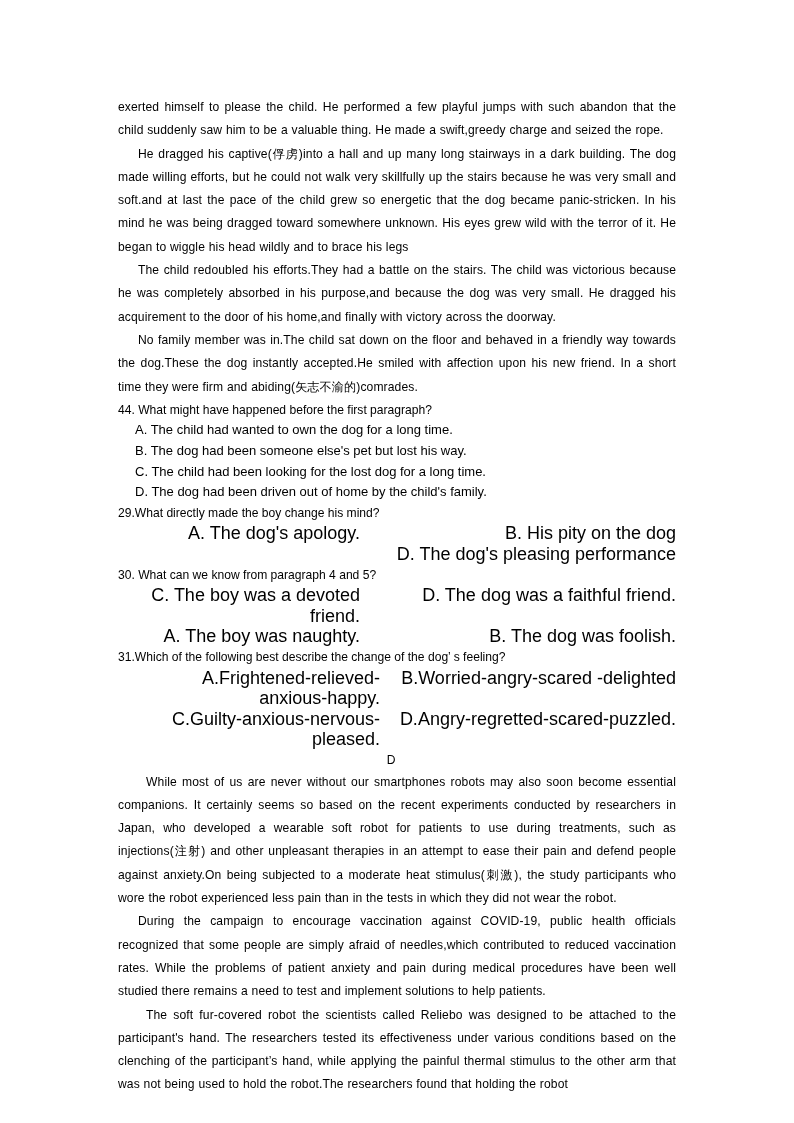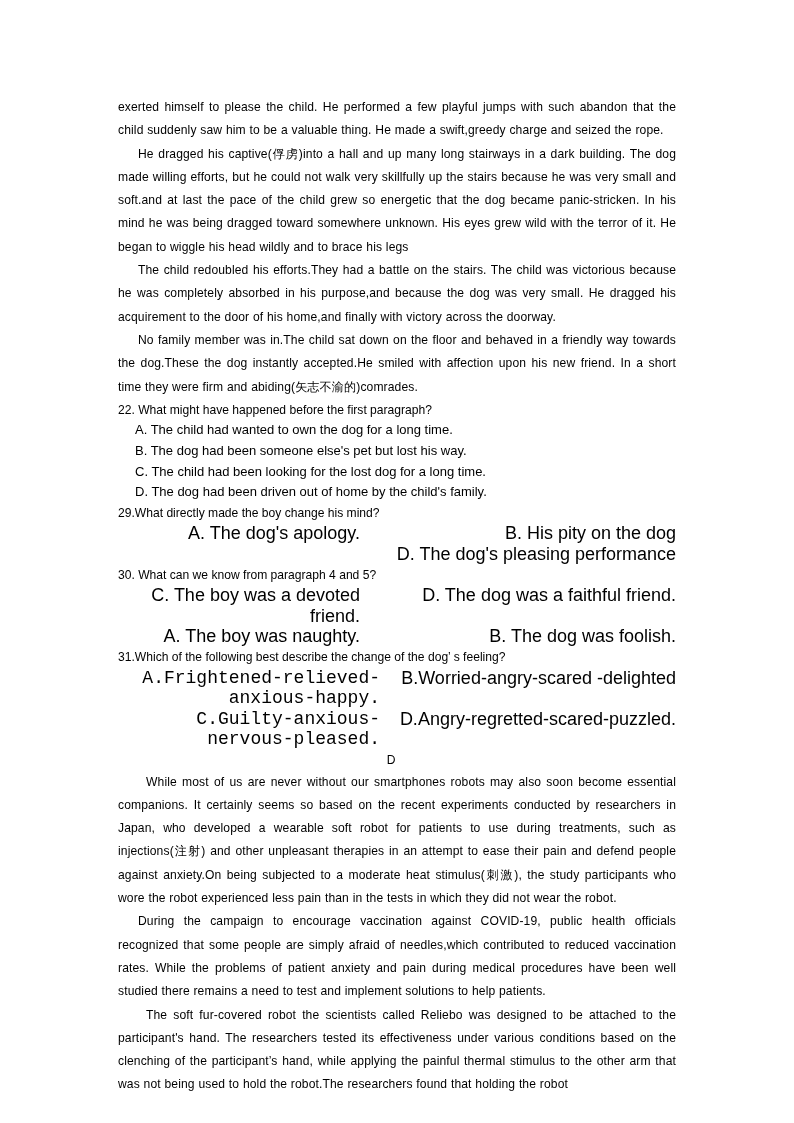--- a/index.html
+++ b/index.html
@@ -73,21 +73,20 @@
   .opt-row .col-a {
     width: 222px;
     flex: 0 0 222px;
   }
   .opt-row .col-b {
     flex: 1 1 auto;
   }
   .opt-row.wide .col-a {
     width: 242px;
     flex: 0 0 242px;
-    font-family: Liberation Mono, monospace;
   }
 
   .section-letter {
     font-size: 12.1px;
     line-height: 20.6px;
     margin: 0;
     text-align: center;
     padding-right: 12px;
   }
   .gap-xs { height: 1px; }
@@ -101,21 +100,21 @@
     <div>
       <p class="para nojustify-last">exerted himself to please the child. He performed a few playful jumps with such abandon that the child suddenly saw him to be a valuable thing. He made a swift,greedy charge and seized the rope.</p>
       <p class="para indent nojustify-last">He dragged his captive(俘虏)into a hall and up many long stairways in a dark building. The dog made willing efforts, but he could not walk very skillfully up the stairs because he was very small and soft.and at last the pace of the child grew so energetic that the dog became panic-stricken. In his mind he was being dragged toward somewhere unknown. His eyes grew wild with the terror of it. He began to wiggle his head wildly and to brace his legs</p>
       <p class="para indent nojustify-last">The child redoubled his efforts.They had a battle on the stairs. The child was victorious because he was completely absorbed in his purpose,and because the dog was very small. He dragged his acquirement to the door of his home,and finally with victory across the doorway.</p>
       <p class="para indent nojustify-last">No family member was in.The child sat down on the floor and behaved in a friendly way towards the dog.These the dog instantly accepted.He smiled with affection upon his new friend. In a short time they were firm and abiding(矢志不渝的)comrades.</p>
     </div>
 
     <div class="gap-xs"></div>
 
     <div>
-      <p class="qstem">22. What might have happened before the first paragraph?</p>
+      <p class="qstem">44. What might have happened before the first paragraph?</p>
       <p class="opt-single">A. The child had wanted to own the dog for a long time.</p>
       <p class="opt-single">B. The dog had been someone else's pet but lost his way.</p>
       <p class="opt-single">C. The child had been looking for the lost dog for a long time.</p>
       <p class="opt-single">D. The dog had been driven out of home by the child's family.</p>
     </div>
 
     <div>
       <p class="qstem">29.What directly made the boy change his mind?</p>
       <div class="opt-row">
         <span class="col-a">A. The dog's apology.</span>

